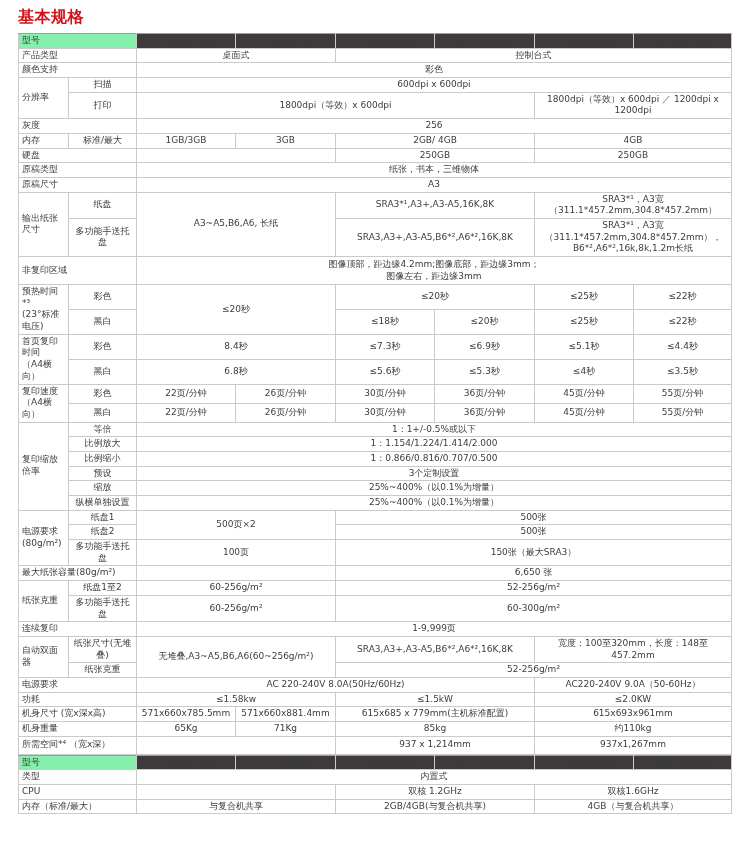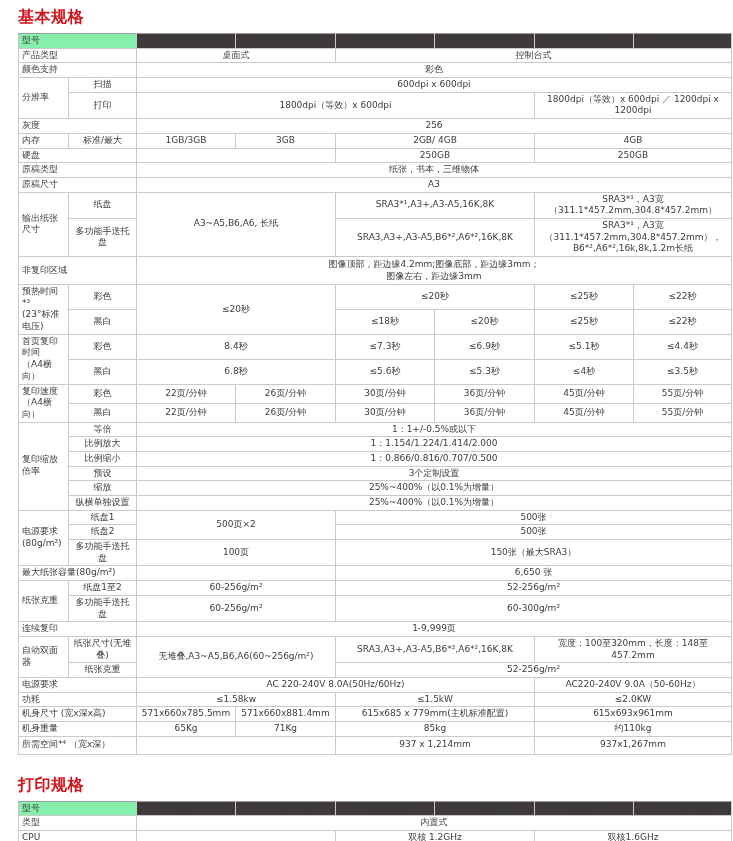--- a/index.html
+++ b/index.html
@@ -285,21 +285,20 @@
         </tr>
         <tr class="major" style="height: 18px;">
           <td colspan="2" class="lbl end">所需空间*⁴ （宽x深）</td>
           <td colspan="2" class="val"></td>
           <td colspan="2" class="val">937 x 1,214mm</td>
           <td colspan="2" class="val">937x1,267mm</td>
         </tr>
       </tbody>
   </table>
 
-  <div class="sec-title second">打印规格</div>
   <table class="spec">
     <colgroup>
       <col style="width:50px">
         <col style="width:68px">
       <col style="width:99px">
         <col style="width:100px">
       <col style="width:99px">
         <col style="width:100px">
       <col style="width:99px">
         <col style="width:98px">

